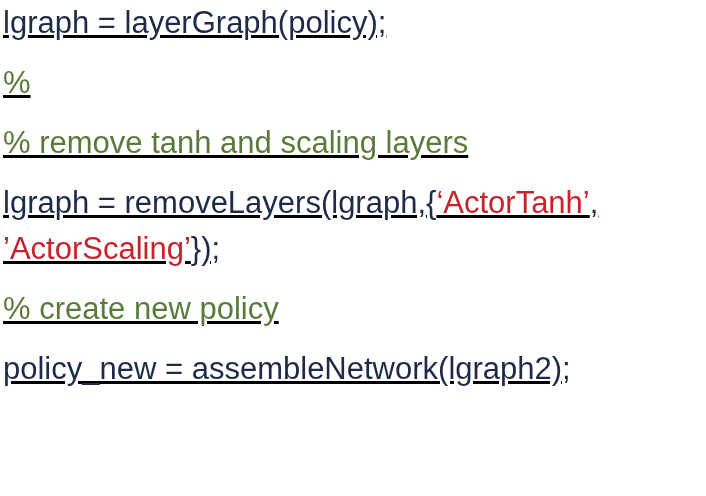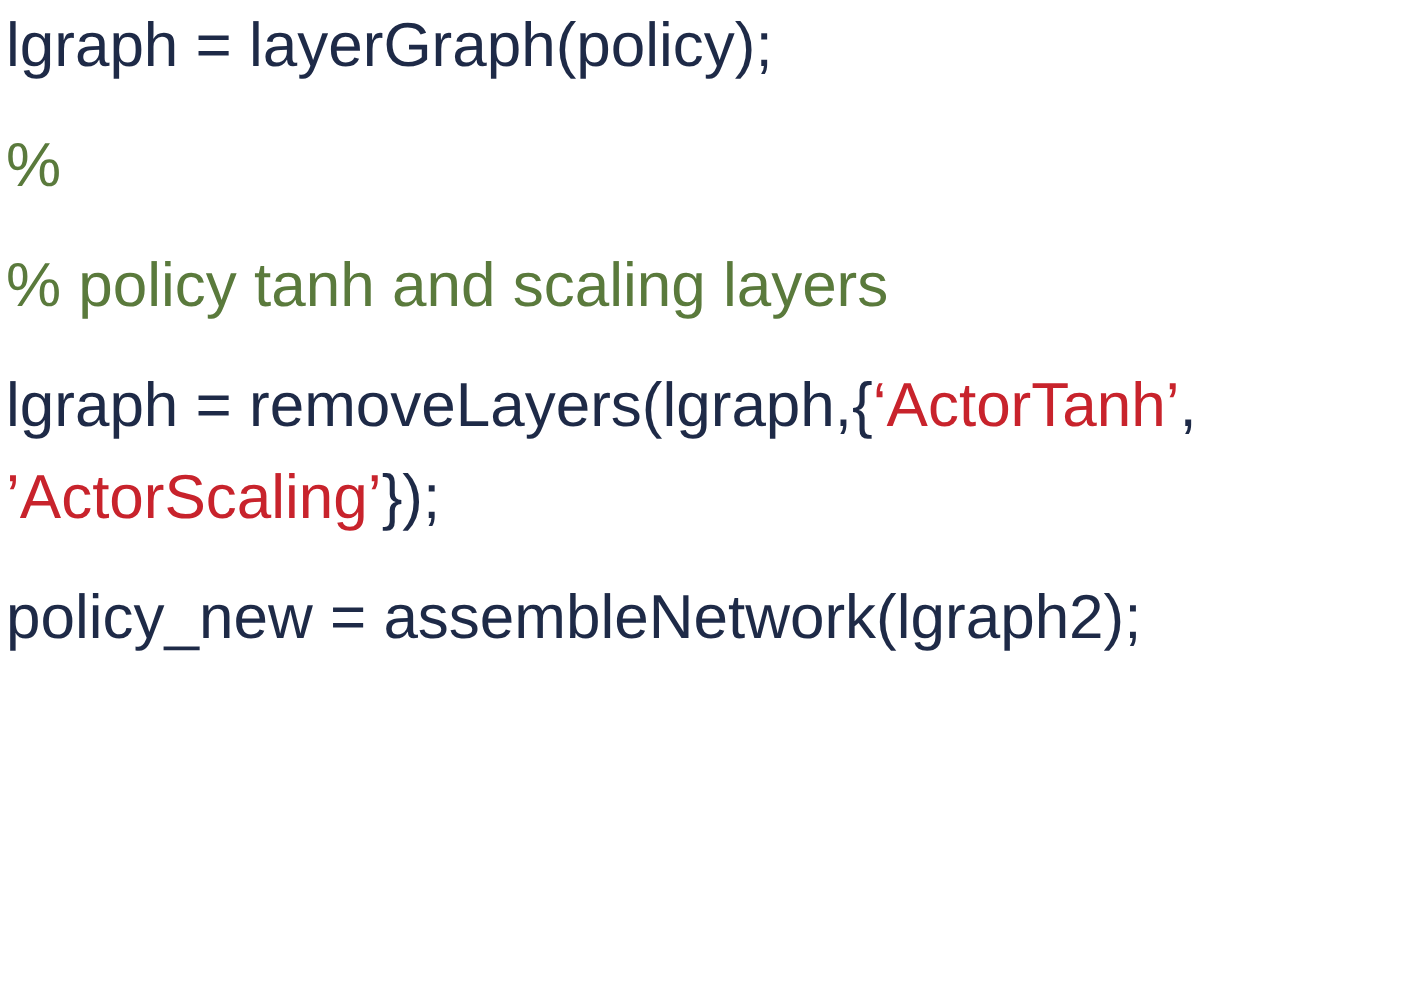--- a/index.html
+++ b/index.html
@@ -22,38 +22,42 @@
     font-size: 31px;
     font-weight: 400;
     padding: 0 0 0 3px;
   }
   .stmt {
     margin: 0 0 14px 0;
   }
   .code-line {
     line-height: 46px;
     white-space: pre;
+    text-decoration: underline;
   }
   .tok-code    { color: var(--code); }
   .tok-comment { color: var(--comment); }
   .tok-string  { color: var(--string); text-align: center; }
 </style>
 </head>
 <body>
 
 <main class="code-block">
     <div class="stmt">
       <div class="code-line"><span class="tok-code">lgraph = layerGraph(policy);</span></div>
     </div>
     <div class="stmt">
       <div class="code-line"><span class="tok-comment">%</span></div>
     </div>
     <div class="stmt">
-      <div class="code-line"><span class="tok-comment">% policy tanh and scaling layers</span></div>
+      <div class="code-line"><span class="tok-comment">% remove tanh and scaling layers</span></div>
     </div>
     <div class="stmt">
       <div class="code-line"><span class="tok-code">lgraph = removeLayers(lgraph,{</span><span class="tok-string">‘ActorTanh’</span><span class="tok-code">,</span></div>
       <div class="code-line"><span class="tok-string">’ActorScaling’</span><span class="tok-code">});</span></div>
+    </div>
+    <div class="stmt">
+      <div class="code-line"><span class="tok-comment">% create new policy</span></div>
     </div>
     <div class="stmt">
       <div class="code-line"><span class="tok-code">policy_new = assembleNetwork(lgraph2);</span></div>
     </div>
   </main>
 
 </body></html>

